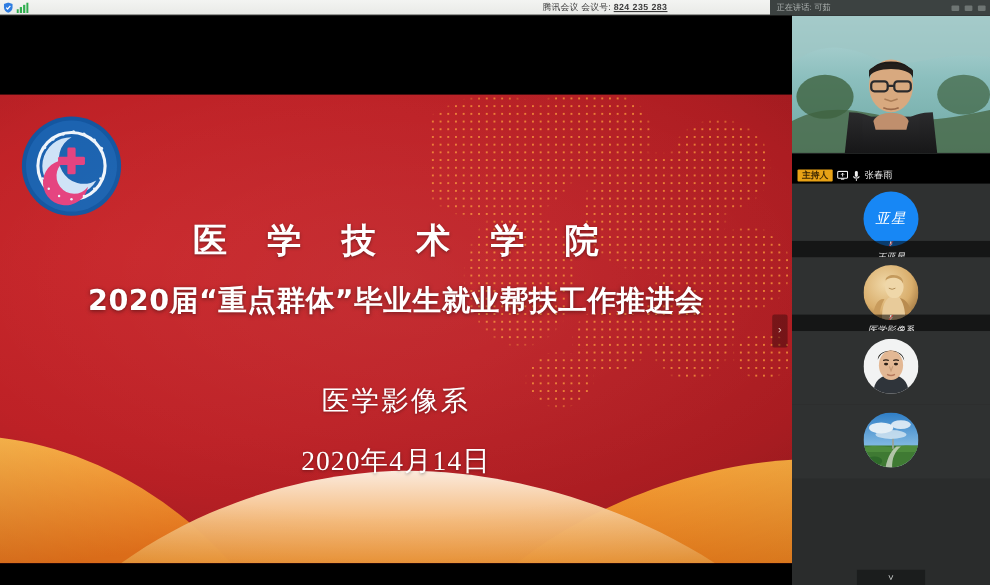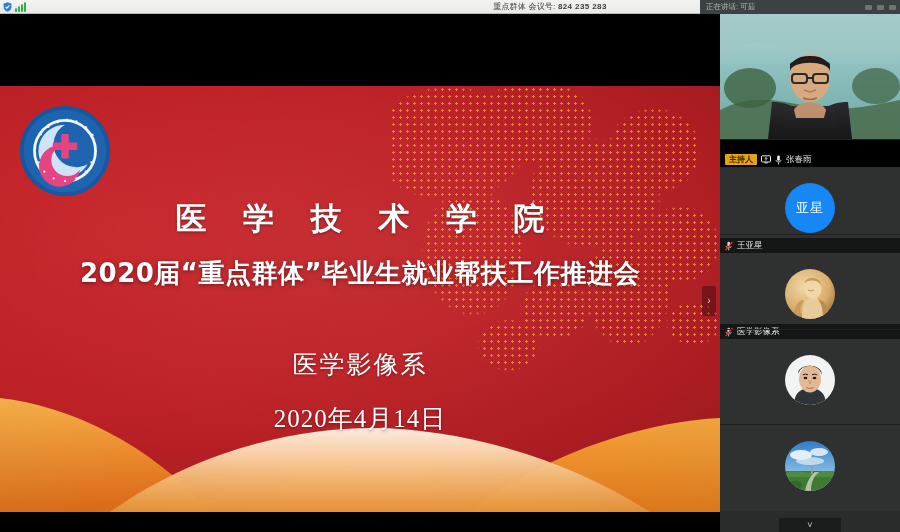--- a/index.html
+++ b/index.html
@@ -17,21 +17,21 @@
     border-bottom:1px solid #b9bbb7;
     display:flex; align-items:center;
   }
   #topbar-left { display:flex; align-items:center; gap:3px; padding-left:3px; width:200px; }
   .tb-icon { display:block; }
   #topbar-center {
     flex:1; text-align:center;
     font-size:8px; color:#3a3a3a; letter-spacing:.2px;
     white-space:nowrap; overflow:hidden;
   }
-  #topbar-center .mnum { font-weight:bold; letter-spacing:.4px; }
+  #topbar-center .mnum { font-weight:bold; letter-spacing:.4px;text-decoration:underline; }
   #topbar-right {
     position:absolute; right:0; top:0; width:200px; height:14px;
     background:#3c4241;
     display:flex; align-items:center; justify-content:space-between;
     padding:0 4px 0 6px;
   }
   #speaking-label {
     font-size:7.5px; color:#aeb4b2; white-space:nowrap;
     overflow:hidden; text-overflow:clip;
   }
@@ -123,31 +123,31 @@
     color:#e8c9c0; font-size:10px; line-height:1;
   }
 
   
   #rail {
     position:absolute; right:0; top:14px; width:180px; height:518px;
     background:#2a2c2c; overflow:hidden;
   }
   .tile { position:relative; width:180px; background:#2f3131; overflow:hidden; }
   .tile.t-video { height:153px; background:#000; }
-  .tile.t-av    { height:86px;  background:#2f3131; }
+  .tile.t-av    { height:67px;  background:#2f3131;font-style:italic; }
   .tile-media { position:absolute; inset:0; }
 
   .namebar {
     position:absolute; left:0; bottom:0; height:15px; width:100%;
     display:flex; align-items:center; gap:4px;
     padding:0 5px;
     background:linear-gradient(rgba(0,0,0,.18),rgba(0,0,0,.62));
     font-size:8.5px; color:#e8e8e8; white-space:nowrap;
   }
-  .namebar.plain { background:rgba(0,0,0,.55); }
+  .namebar.plain { background:rgba(0,0,0,.55);flex-direction:column; }
   .host-badge {
     background:#e8a216; color:#3a2500; font-size:8px; font-weight:bold;
     padding:1px 4px; border-radius:1px; line-height:1.2;
   }
   .nm { overflow:hidden; text-overflow:ellipsis; }
 
   .avatar-circle {
     position:absolute; left:50%; top:50%; transform:translate(-50%,-54%);
     width:50px; height:50px; border-radius:50%;
     display:flex; align-items:center; justify-content:center;
@@ -182,21 +182,21 @@
       </svg>
       <svg class="tb-icon" width="11" height="10" viewBox="0 0 11 10">
         <rect x="0" y="6.4" width="2" height="3.4" fill="#2fae4e"></rect>
         <rect x="3" y="4.4" width="2" height="5.4" fill="#2fae4e"></rect>
         <rect x="6" y="2.4" width="2" height="7.4" fill="#2fae4e"></rect>
         <rect x="9" y="0.4" width="2" height="9.4" fill="#2fae4e"></rect>
       </svg>
     </div>
 
     <div id="topbar-center">
-      <span>重点群体  会议号:</span>
+      <span>腾讯会议  会议号:</span>
       <span class="mnum">824 235 283</span>
     </div>
 
     <div id="topbar-right">
       <span id="speaking-label">正在讲话: 可茹</span>
       <span id="win-ctrls">
         <span class="wc"></span>
         <span class="wc"></span>
         <span class="wc"></span>
       </span>

